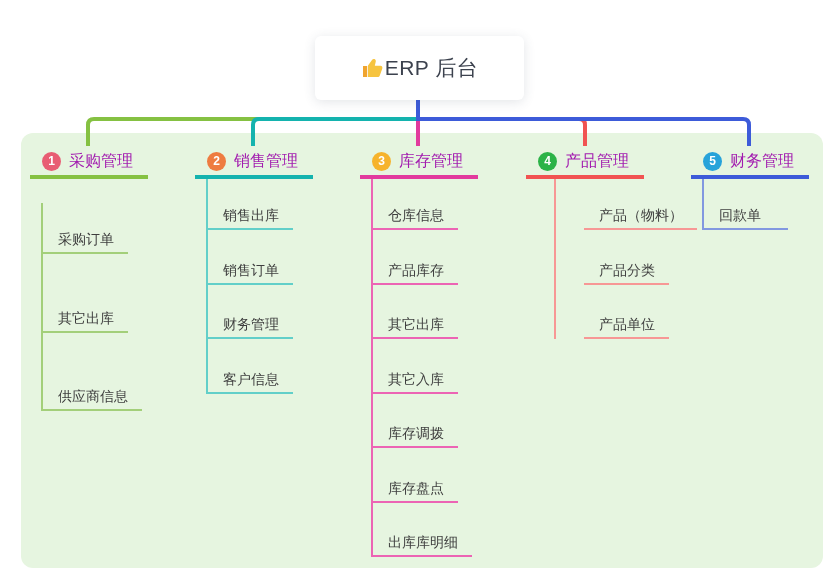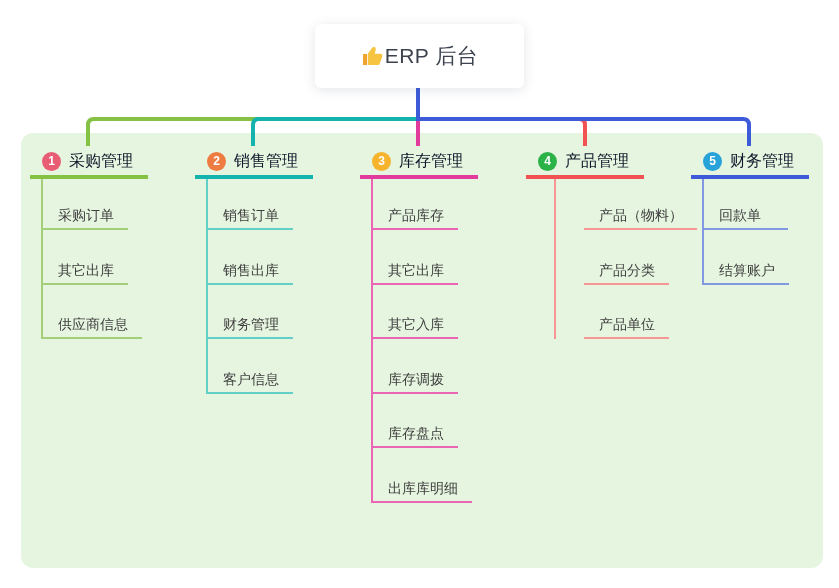--- a/index.html
+++ b/index.html
@@ -2,21 +2,21 @@
 <html><head>
 <meta charset="utf-8">
 <style>
   html,body{margin:0;padding:0;background:#ffffff;}
   body{
     width:839px;height:588px;position:relative;overflow:hidden;
     font-family:"Liberation Sans","DejaVu Sans",sans-serif;
   }
   
   .root-node{
-    position:absolute;left:315px;top:24px;width:209px;height:64px;
+    position:absolute;left:315px;top:36px;width:209px;height:64px;
     background:#ffffff;border-radius:6px;
     box-shadow:0 2px 12px rgba(60,70,90,.14);
     display:flex;align-items:center;justify-content:center;
     z-index:3;
   }
   .root-node .root-label{font-size:21px;color:#3c424e;letter-spacing:.5px;}
   .thumb-icon{width:24px;height:24px;display:block;}
   
   .mindmap-canvas{
     position:absolute;left:21px;top:133px;width:802px;height:435px;
@@ -28,38 +28,38 @@
   .branch{position:absolute;top:147px;width:118px;z-index:3;}
   .branch-title{
     height:28px;display:flex;align-items:center;gap:8px;padding-left:12px;
     border-bottom:4px solid #000;cursor:default;
   }
   .branch-title .badge{
     width:19px;height:19px;border-radius:50%;flex:0 0 auto;
     color:#fff;font-size:12px;font-weight:bold;
     display:flex;align-items:center;justify-content:center;
   }
-  .branch-title .branch-label{font-size:16px;color:#0f172a;white-space:nowrap;}
+  .branch-title .branch-label{font-size:16px;color:#a21caf;white-space:nowrap;}
   .children{
     list-style:none;margin:0 0 0 11px;padding:0;
     border-left:2px solid #000;
   }
   .children li{
     box-sizing:border-box;height:54.5px;width:max-content;min-width:84px;
     display:flex;align-items:flex-end;
     padding:0 14px 3px 15px;white-space:nowrap;
     border-bottom:2px solid #000;
     font-size:14px;color:#3e3e3e;
   }
   .children li:first-child{height:51px;}
   
   .b1{left:30px;}  .b2{left:195px;}  .b3{left:360px;}  .b4{left:526px;}  .b5{left:691px;}
   
   .b1 .branch-title{border-color:#85c142;} .b1 .badge{background:#e85d73;}
-  .b1 .children,.b1 .children li{border-color:#a3cf7a;}
+  .b1 .children,.b1 .children li{border-color:#a3cf7a;margin-top:24px;}
   .b2 .branch-title{border-color:#14b3ae;} .b2 .badge{background:#ee7c41;}
   .b2 .children,.b2 .children li{border-color:#62cfc9;}
   .b3 .branch-title{border-color:#e23a9d;} .b3 .badge{background:#f6b32c;}
   .b3 .children,.b3 .children li{border-color:#ec64b4;}
   .b4 .branch-title{border-color:#f15352;} .b4 .badge{background:#2cb348;}
   .b4 .children,.b4 .children li{border-color:#f79795;margin-left:28px;}
   .b5 .branch-title{border-color:#3d5bd9;} .b5 .badge{background:#27a3da;}
   .b5 .children,.b5 .children li{border-color:#8298e0;}
 </style>
 </head>
@@ -94,33 +94,34 @@
     <li>供应商信息</li>
   </ul>
 </div>
 
 <div class="branch b2">
   <div class="branch-title">
     <span class="badge">2</span>
     <span class="branch-label">销售管理</span>
   </div>
   <ul class="children">
+    <li>销售出库</li>
     <li>销售订单</li>
-    <li>销售出库</li>
     <li>财务管理</li>
     <li>客户信息</li>
   </ul>
 </div>
 
 <div class="branch b3">
   <div class="branch-title">
     <span class="badge">3</span>
     <span class="branch-label">库存管理</span>
   </div>
   <ul class="children">
+    <li>仓库信息</li>
     <li>产品库存</li>
     <li>其它出库</li>
     <li>其它入库</li>
     <li>库存调拨</li>
     <li>库存盘点</li>
     <li>出库库明细</li>
   </ul>
 </div>
 
 <div class="branch b4">
@@ -135,15 +136,14 @@
   </ul>
 </div>
 
 <div class="branch b5">
   <div class="branch-title">
     <span class="badge">5</span>
     <span class="branch-label">财务管理</span>
   </div>
   <ul class="children">
     <li>回款单</li>
-    <li>结算账户</li>
   </ul>
 </div>
 
 </body></html>

